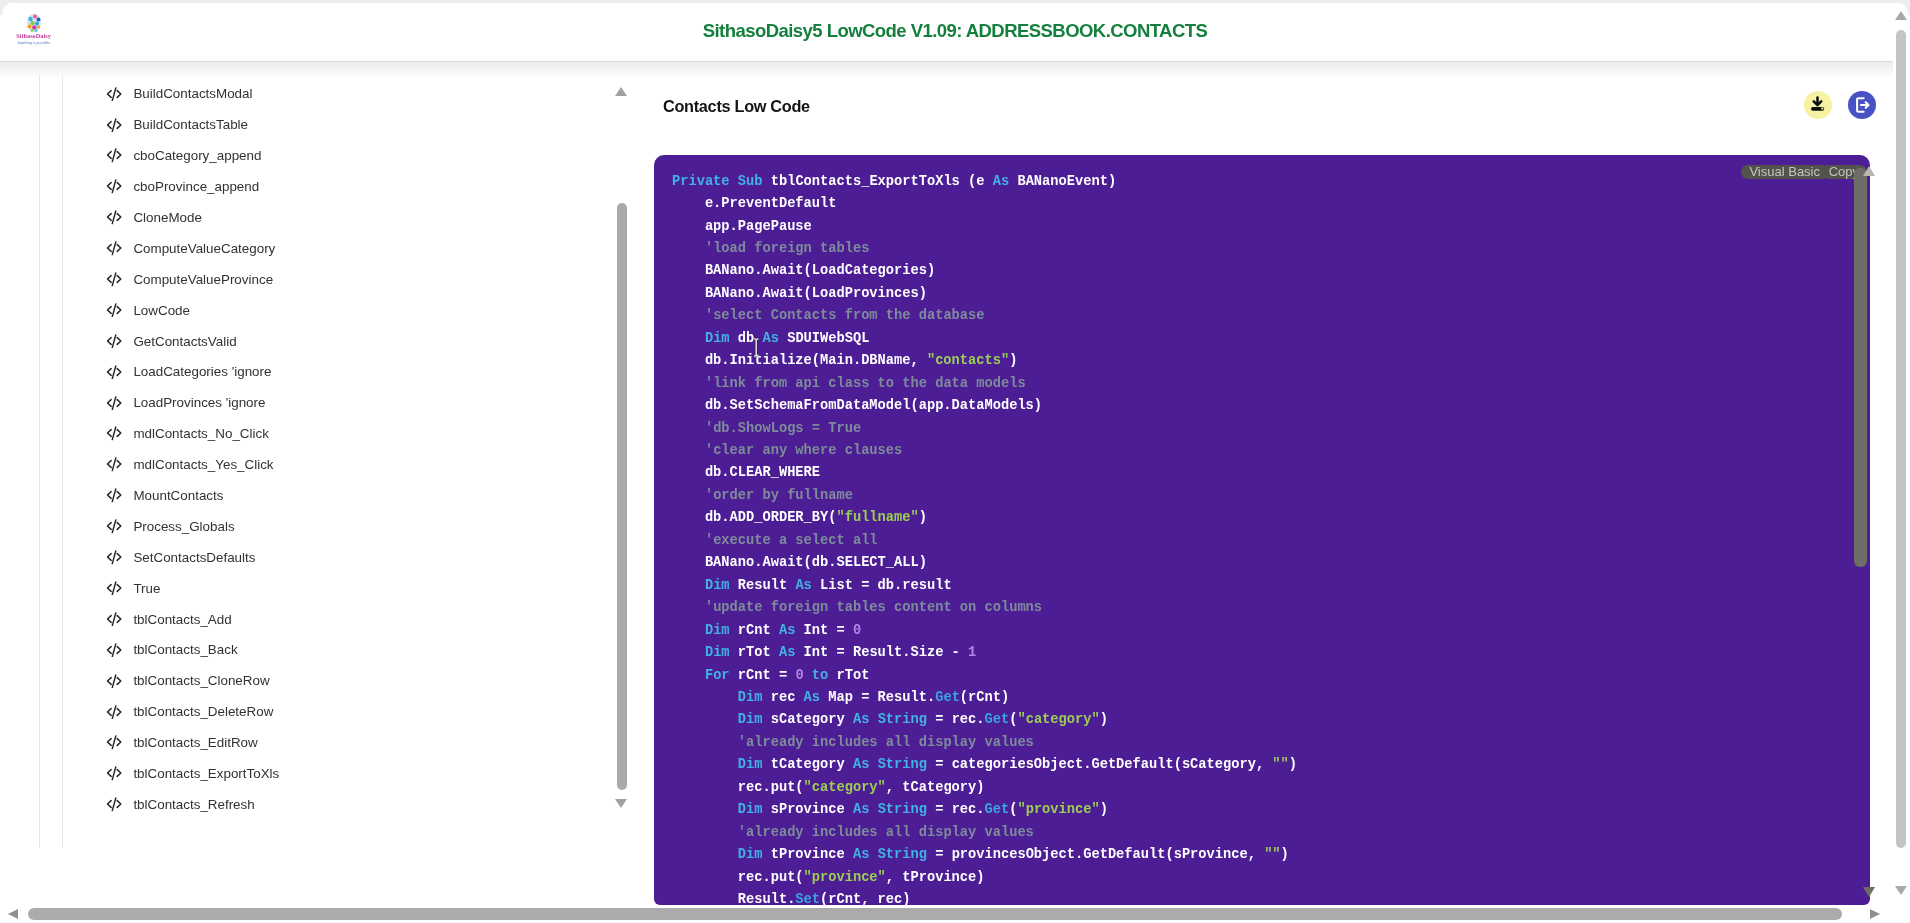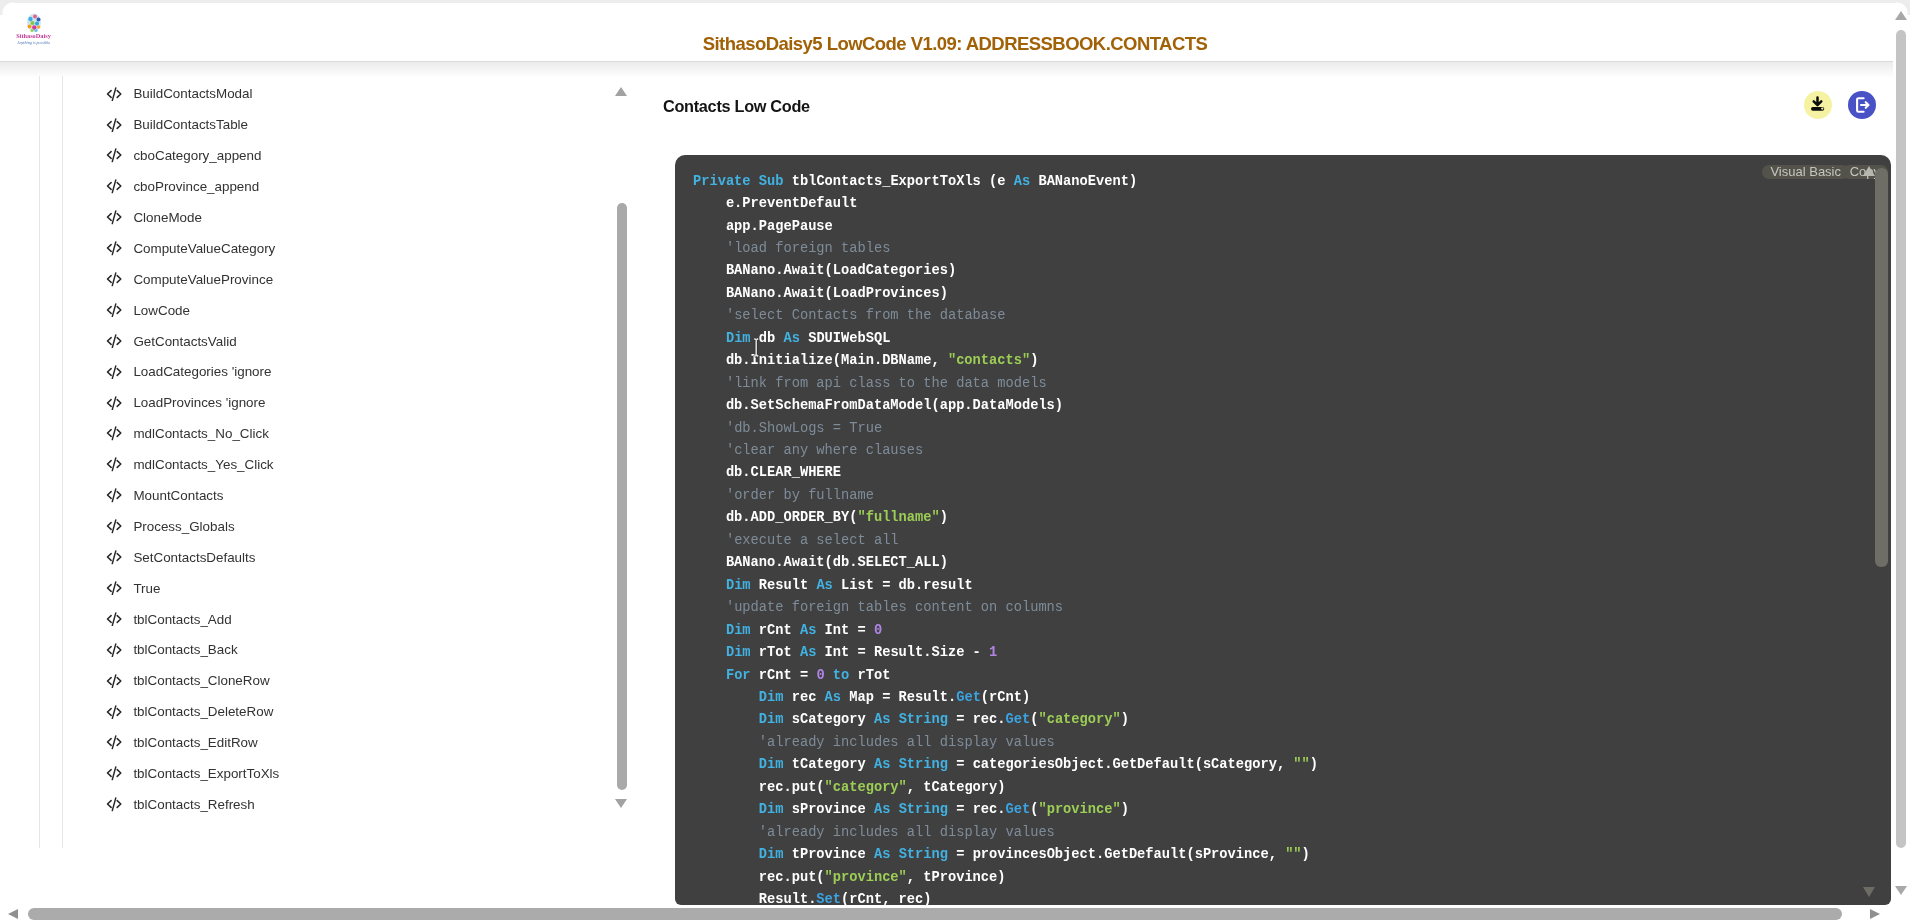--- a/index.html
+++ b/index.html
@@ -1,45 +1,45 @@
 <!DOCTYPE html>
 <html><head><meta charset="utf-8"><style>
 * { margin:0; padding:0; box-sizing:border-box; }
 html,body { width:1910px; height:923px; overflow:hidden; background:#fff;
   font-family:"Liberation Sans", sans-serif; }
 .abs { position:absolute; }
 #topgray { position:absolute; left:14px; right:14px; top:0; height:2.5px; background:#ededed; }
 #hdrline { position:absolute; left:0; top:61px; width:1893px; height:1px; background:#dadada; }
 #hdrshadow { position:absolute; left:0; top:62px; width:1893px; height:16px;
   background:linear-gradient(#ebebeb, rgba(255,255,255,0)); }
-#title { position:absolute; left:0; top:33px; width:1910px; text-align:center;
-  font-size:18.5px; font-weight:bold; color:#a16207; letter-spacing:-0.55px; }
+#title { position:absolute; left:0; top:20px; width:1910px; text-align:center;
+  font-size:18.5px; font-weight:bold; color:#15803d; letter-spacing:-0.55px; }
 
 #logo { position:absolute; left:12px; top:10px; width:64px; height:48px; }
 
 #list { position:absolute; left:106px; top:78.5px; list-style:none;text-align:right; }
 #list li { height:30.9px; display:flex; align-items:center; font-size:13.4px; color:#323232; }
 #list li .ci { margin-right:11.4px; flex:0 0 auto; }
 .vline { position:absolute; top:76px; width:1px; height:772px; background:#e6e6e6; }
 
 .tri-u { position:absolute; width:0; height:0; border-left:6.5px solid transparent;
   border-right:6.5px solid transparent; border-bottom:9px solid #a2a2a2; }
 .tri-d { position:absolute; width:0; height:0; border-left:6.5px solid transparent;
   border-right:6.5px solid transparent; border-top:9px solid #a2a2a2; }
 .thumb { position:absolute; border-radius:6px; }
 
 #h2 { position:absolute; left:663px; top:97px; font-size:16.3px; font-weight:bold; color:#141414; letter-spacing:-0.3px; }
 .cbtn { position:absolute; top:90.5px; width:28px; height:28px; border-radius:50%;
   display:flex; align-items:center; justify-content:center; }
 
-#code { position:absolute; left:675px; top:155px; width:1216px; height:750px;
-  background:#404040; border-radius:10px 10px 6px 6px; overflow:hidden; }
+#code { position:absolute; left:654px; top:155px; width:1216px; height:750px;
+  background:#4c1d95; border-radius:10px 10px 6px 6px; overflow:hidden; }
 #code pre { margin:0; padding:15.6px 0 0 18px; font-family:"Liberation Mono", monospace;
   font-size:13.71px; line-height:22.46px; font-weight:bold; color:#fff; white-space:pre; }
-#code .c { color:#7e8c99; font-weight:normal; font-style:normal; }
+#code .c { color:#7e8c99; font-weight:bold; font-style:normal; }
 #code .k { color:#41b2e2; font-style:normal; }
 #code .g { color:#3ba3e2; font-style:normal; }
 #code .s { color:#9ccd55; font-style:normal; }
 #code .n { color:#b084e3; font-style:normal; }
 .pill { position:absolute; top:10px; height:14px; line-height:14px; background:#53534b;
   color:#c6c6c0; border-radius:8px; font-size:13px; padding:0 8px;
   font-family:"Liberation Sans", sans-serif; font-weight:normal; }
 </style></head>
 <body>
 <div id="topgray"></div>

